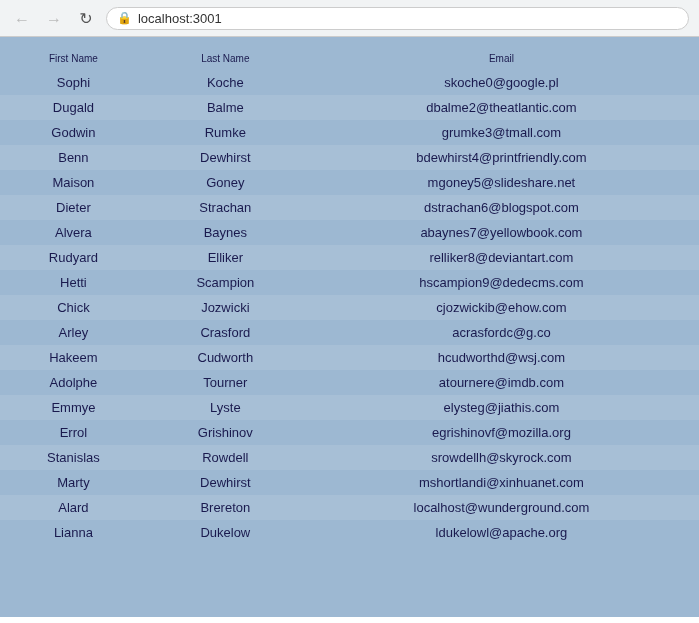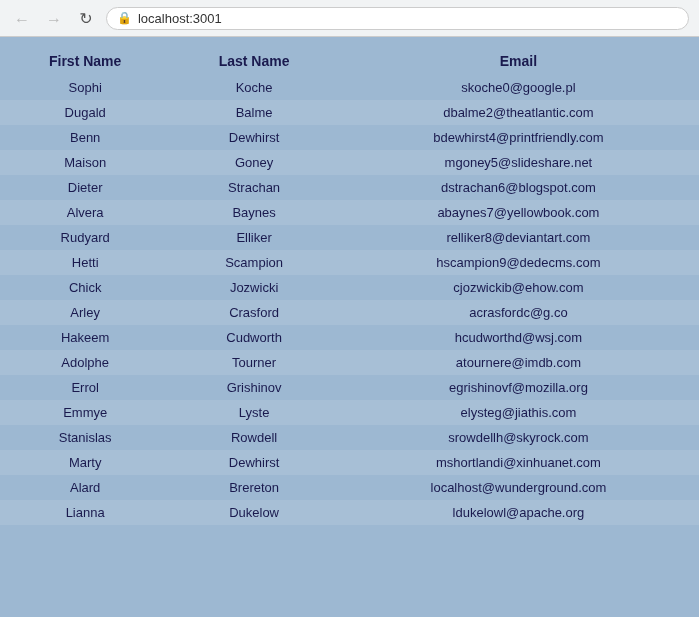--- a/index.html
+++ b/index.html
@@ -42,22 +42,22 @@
       background: #9db8d2;
       min-height: 580px;
       padding: 10px 0;
     }
     table {
       width: 100%;
       border-collapse: collapse;
     }
     th {
       color: #1a1a4e;
-      font-weight: bold;
-      font-size: 14px;
+      font-weight: normal;
+      font-size: 10px;
       padding: 6px 10px;
       text-align: center;
     }
     td {
       color: #1a1a4e;
       padding: 5px 10px;
       text-align: center;
       font-size: 13px;
     }
     tr:nth-child(even) td { background: rgba(255,255,255,0.1); }
@@ -87,20 +87,25 @@
     <tbody id="table-body">
     <tr>
           <td>Sophi</td>
           <td>Koche</td>
           <td>skoche0@google.pl</td>
         </tr>
         <tr>
           <td>Dugald</td>
           <td>Balme</td>
           <td>dbalme2@theatlantic.com</td>
+        </tr>
+        <tr>
+          <td>Godwin</td>
+          <td>Rumke</td>
+          <td>grumke3@tmall.com</td>
         </tr>
         <tr>
           <td>Benn</td>
           <td>Dewhirst</td>
           <td>bdewhirst4@printfriendly.com</td>
         </tr>
         <tr>
           <td>Maison</td>
           <td>Goney</td>
           <td>mgoney5@slideshare.net</td>
@@ -139,28 +144,28 @@
           <td>Hakeem</td>
           <td>Cudworth</td>
           <td>hcudworthd@wsj.com</td>
         </tr>
         <tr>
           <td>Adolphe</td>
           <td>Tourner</td>
           <td>atournere@imdb.com</td>
         </tr>
         <tr>
+          <td>Emmye</td>
+          <td>Lyste</td>
+          <td>elysteg@jiathis.com</td>
+        </tr>
+        <tr>
           <td>Errol</td>
           <td>Grishinov</td>
           <td>egrishinovf@mozilla.org</td>
-        </tr>
-        <tr>
-          <td>Emmye</td>
-          <td>Lyste</td>
-          <td>elysteg@jiathis.com</td>
         </tr>
         <tr>
           <td>Stanislas</td>
           <td>Rowdell</td>
           <td>srowdellh@skyrock.com</td>
         </tr>
         <tr>
           <td>Marty</td>
           <td>Dewhirst</td>
           <td>mshortlandi@xinhuanet.com</td>

